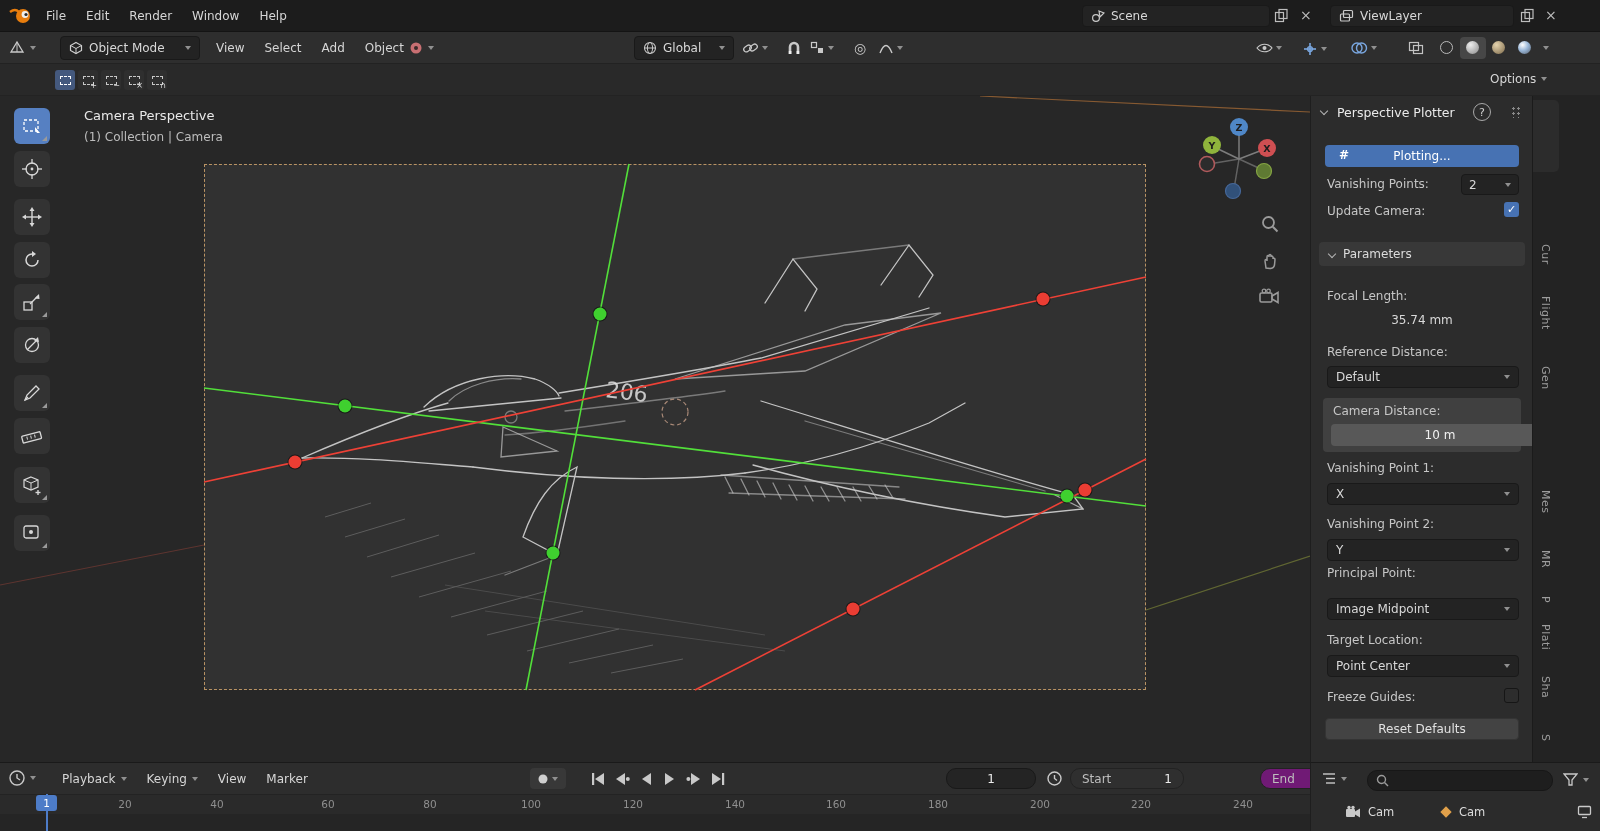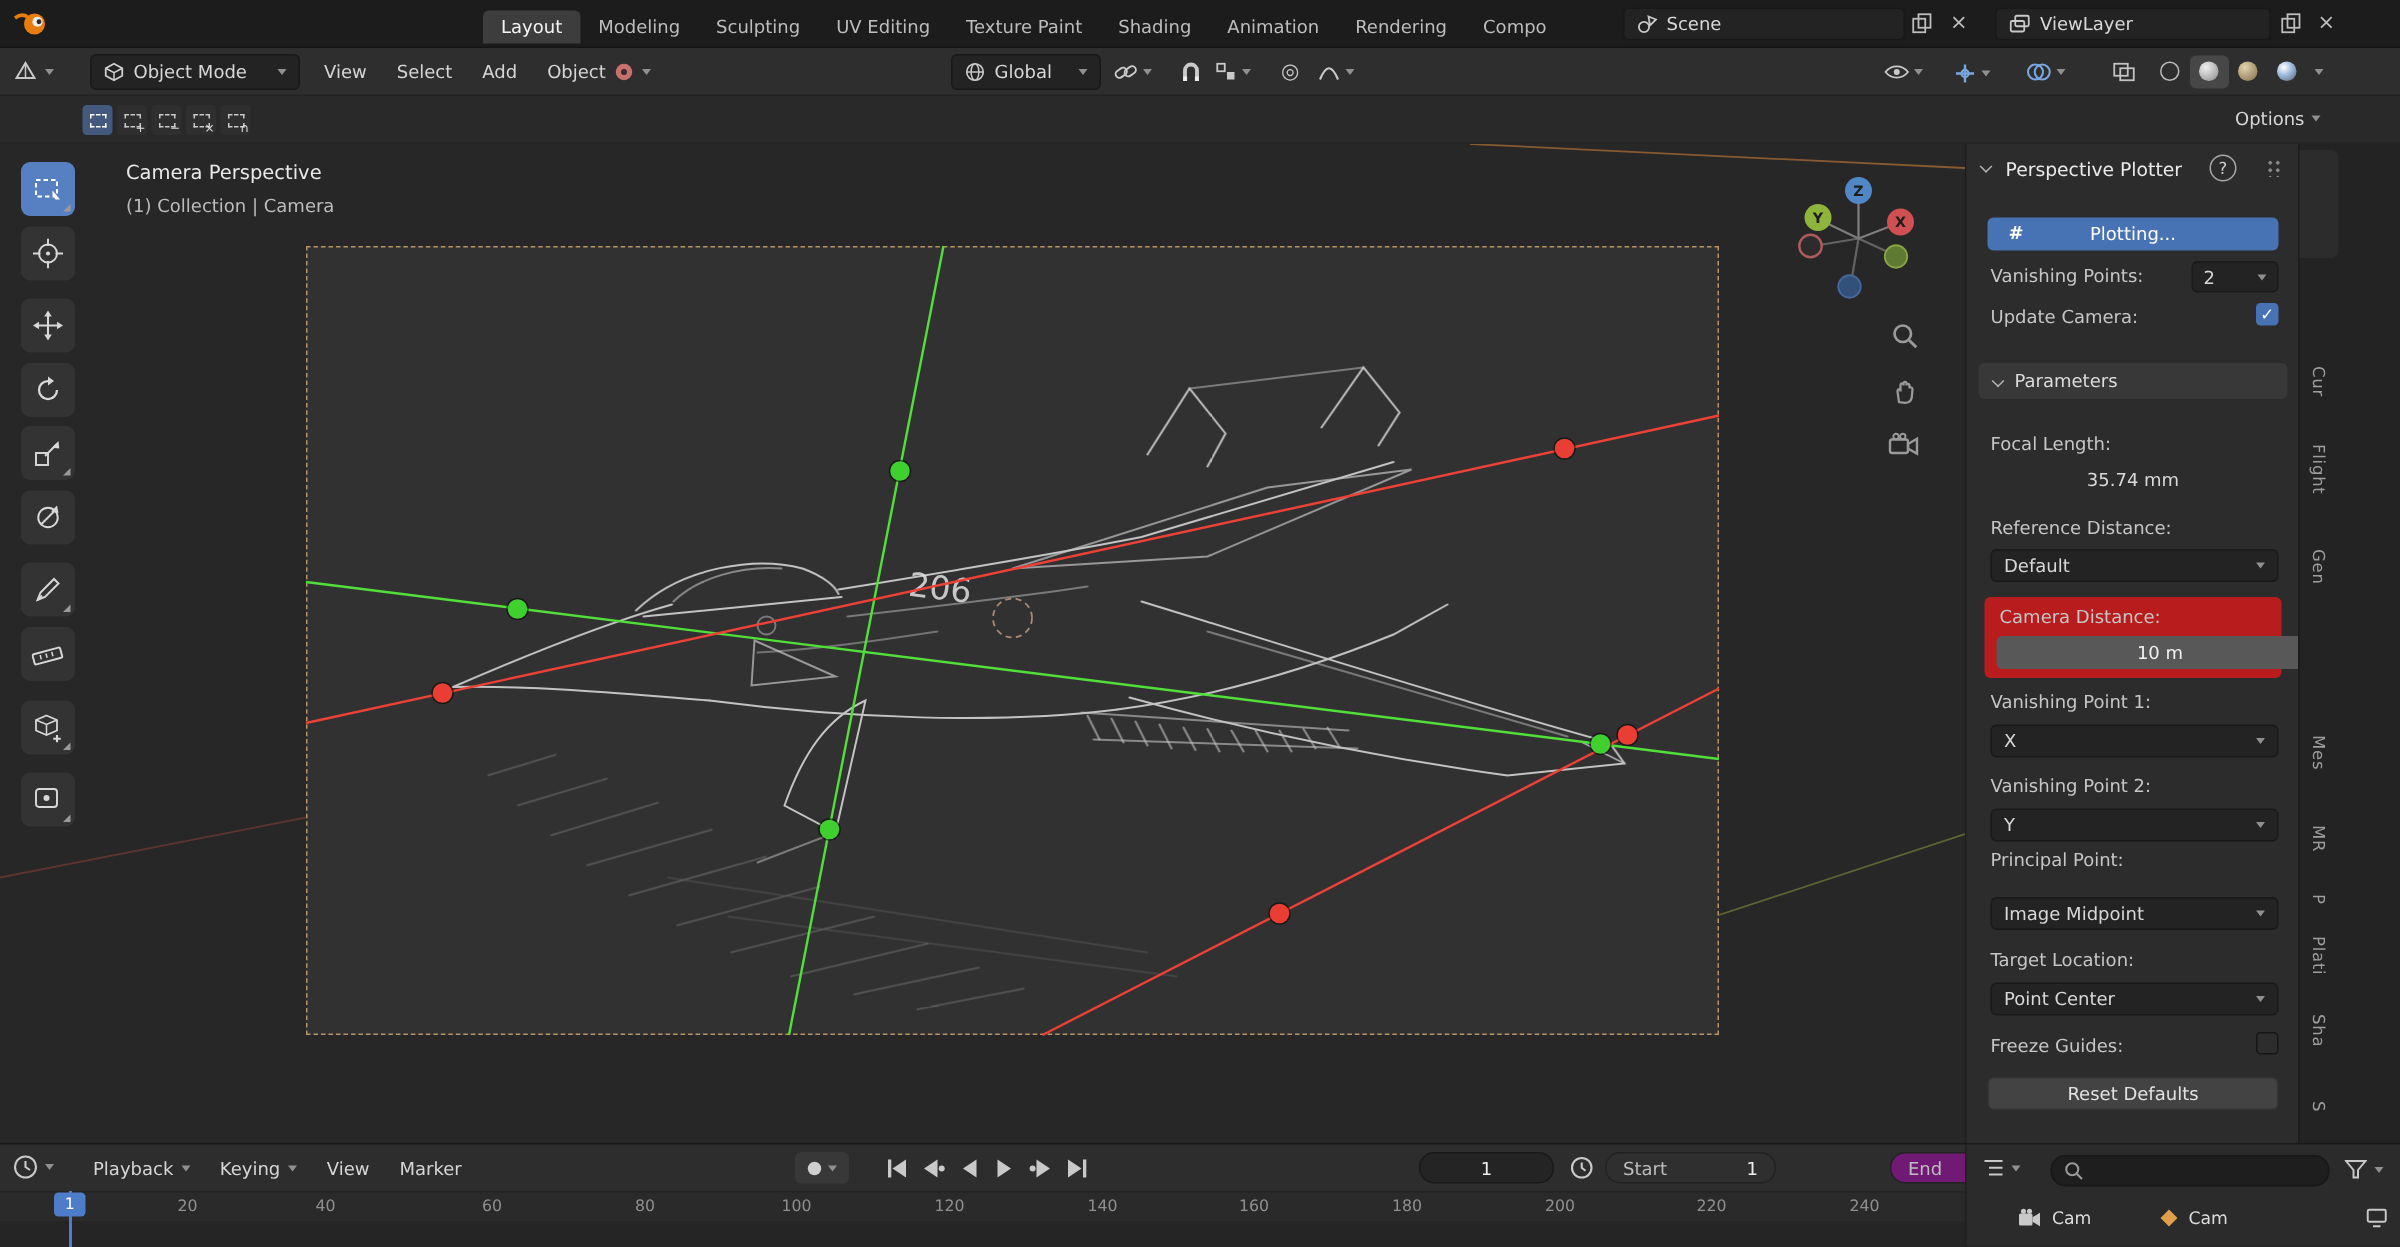--- a/index.html
+++ b/index.html
@@ -48,30 +48,26 @@
 
   <div class="a row" style="left:0;top:0;width:1600px;height:32px;background:#1c1c1c;border-bottom:1px solid #141414">
     <div class="a" style="left:8px;top:7px">
       <svg class="ico" width="24" height="17">
           <circle cx="15" cy="9" r="7" fill="#e87d0d"></circle>
           <circle cx="17" cy="7.5" r="3.4" fill="#eee"></circle>
           <circle cx="18" cy="7.5" r="1.6" fill="#2a2a2a"></circle>
           <path d="M2,5 C6,2 9,3 11,5" stroke="#e87d0d" stroke-width="2.4" fill="none"></path>
         </svg>
     </div>
-    <div class="a row" style="left:322px;top:3px;height:29px">
-      <span class="ws on">Layout</span>
-      <span class="ws">Modeling</span>
-      <span class="ws">Sculpting</span>
-      <span class="ws">UV Editing</span>
-      <span class="ws">Texture Paint</span>
-      <span class="ws">Shading</span>
-      <span class="ws">Animation</span>
-      <span class="ws">Rendering</span>
-      <span class="ws">Compo</span>
+    <div class="a row" style="left:36px;top:0;height:32px">
+      <span class="m">File</span>
+      <span class="m">Edit</span>
+      <span class="m">Render</span>
+      <span class="m">Window</span>
+      <span class="m">Help</span>
     </div>
 
     <div class="dd" style="left:1082px;top:5px;width:188px;height:22px;padding:0 8px">
       <svg class="ico" width="14" height="14" style="margin-right:6px">
           <circle cx="5" cy="9" r="3.4" fill="none" stroke="#c9c9c9" stroke-width="1.2"></circle>
           <polygon points="8,2 13,4 9,8" fill="none" stroke="#c9c9c9" stroke-width="1.2"></polygon>
         </svg>
       <span>Scene</span>
     </div>
     <div class="a" style="left:1274px;top:8px">
@@ -459,21 +455,21 @@
 
     <span class="lbl" style="left:16px;top:193px">Focal Length:</span>
     <span class="a" style="left:0;top:217px;width:222px;text-align:center;color:#d8d8d8">35.74 mm</span>
 
     <span class="lbl" style="left:16px;top:249px">Reference Distance:</span>
     <div class="dd" style="left:16px;top:270px;width:192px;height:22px;padding:0 8px">
       <span>Default</span>
       <span class="chev" style="margin-left:auto"></span>
     </div>
 
-    <div class="a" style="left:12px;top:302px;width:198px;height:54px;background:#b91c1c;border-radius:4px">
+    <div class="a" style="left:12px;top:302px;width:198px;height:54px;background:#404040;border-radius:4px">
       <span class="lbl" style="left:10px;top:6px">Camera Distance:</span>
       <div class="field" style="left:8px;top:26px;width:218px;height:22px">
         <span>10 m</span>
       </div>
     </div>
 
     <span class="lbl" style="left:16px;top:365px">Vanishing Point 1:</span>
     <div class="dd" style="left:16px;top:387px;width:192px;height:22px;padding:0 8px">
       <span>X</span>
       <span class="chev" style="margin-left:auto"></span>

